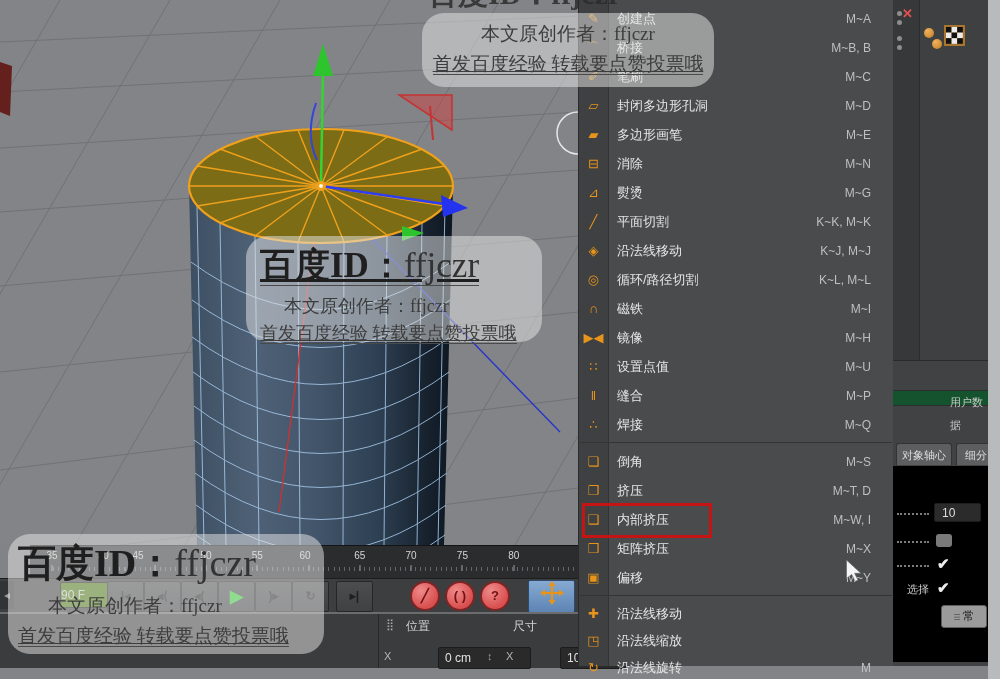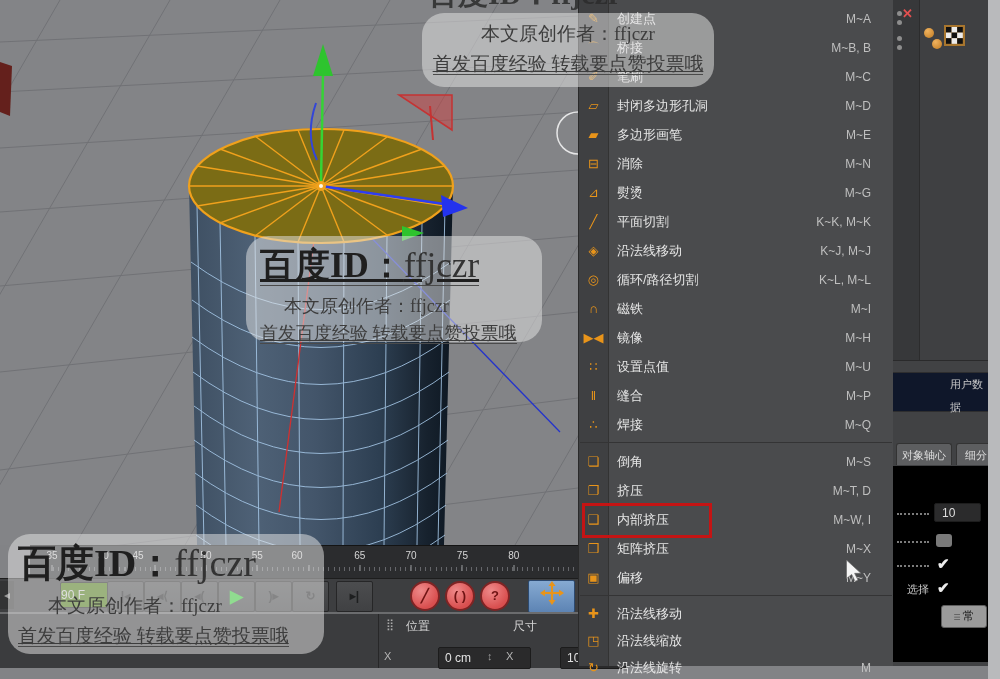--- a/index.html
+++ b/index.html
@@ -43,21 +43,21 @@
   .win-edge{position:absolute;left:988px;top:0;width:12px;height:679px;background:#b9babc;z-index:44;}
   
   .right-col{position:absolute;left:893px;top:0;width:95px;height:666px;background:#414244;z-index:10;}
   .om{position:absolute;left:0;top:0;width:95px;height:360px;background:#3f4042;border-bottom:1px solid #2a2a2b;}
   .om-dotcol{position:absolute;left:0;top:0;width:26px;height:360px;background:#37383a;border-right:1px solid #2c2c2d;}
   .dot{position:absolute;width:5px;height:5px;border-radius:50%;background:#8d8d8d;}
   .red-x{position:absolute;left:9px;top:6px;color:#e25050;font-size:13px;font-weight:bold;}
   .tag-dot{position:absolute;width:10px;height:10px;border-radius:50%;
       background:radial-gradient(circle at 35% 30%,#f0b25e,#c07b22);}
   .checker{position:absolute;left:51px;top:25px;}
-  .ud-bar{position:absolute;left:0;top:372px;width:95px;height:40px;background:#0f172a;
+  .ud-bar{position:absolute;left:0;top:390px;width:95px;height:16px;background:#14532d;
       border-top:1px solid #2e2e2f;border-bottom:1px solid #2e2e2f;color:#c9c9c9;font-size:11px;
       line-height:23px;padding-left:57px;box-sizing:border-box;}
   .tabs{position:absolute;left:0;top:441px;width:95px;height:25px;border-bottom:1px solid #2a2a2b;}
   .tab{position:absolute;top:2px;height:22px;background:#5d5e60;border:1px solid #333;
       border-bottom:none;border-radius:3px 3px 0 0;color:#dcdcdc;font-size:11px;line-height:22px;
       text-align:center;box-sizing:border-box;}
   .attr{position:absolute;left:0;top:466px;width:95px;height:196px;background:#000000;}
   .leader{position:absolute;left:4px;width:32px;border-bottom:2px dotted #7c7c7c;height:1px;}
   .val-field{position:absolute;left:41px;top:37px;width:47px;height:19px;background:#2b2b2c;
       border:1px solid #1d1d1d;border-radius:2px;color:#dedede;font-size:12px;line-height:19px;padding-left:7px;
@@ -197,21 +197,21 @@
       <span class="tick-label" style="left: 22px;">35</span>
       <span class="tick-mark" style="left: 22px;"></span>
       <span class="tick-label" style="left: 73.3px;">30</span>
       <span class="tick-mark" style="left: 73.3px;"></span>
       <span class="tick-label" style="left: 108px;">45</span>
       <span class="tick-mark" style="left: 124.6px;"></span>
       <span class="tick-label" style="left: 175.9px;">50</span>
       <span class="tick-mark" style="left: 175.9px;"></span>
       <span class="tick-label" style="left: 227.2px;">55</span>
       <span class="tick-mark" style="left: 227.2px;"></span>
-      <span class="tick-label" style="left: 267px;">60</span>
+      <span class="tick-label" style="left: 275px;">60</span>
       <span class="tick-mark" style="left: 278.5px;"></span>
       <span class="tick-label" style="left: 329.8px;">65</span>
       <span class="tick-mark" style="left: 329.8px;"></span>
       <span class="tick-label" style="left: 381.1px;">70</span>
       <span class="tick-mark" style="left: 381.1px;"></span>
       <span class="tick-label" style="left: 432.4px;">75</span>
       <span class="tick-mark" style="left: 432.4px;"></span>
       <span class="tick-label" style="left: 483.7px;">80</span>
       <span class="tick-mark" style="left: 483.7px;"></span>
     </div>

